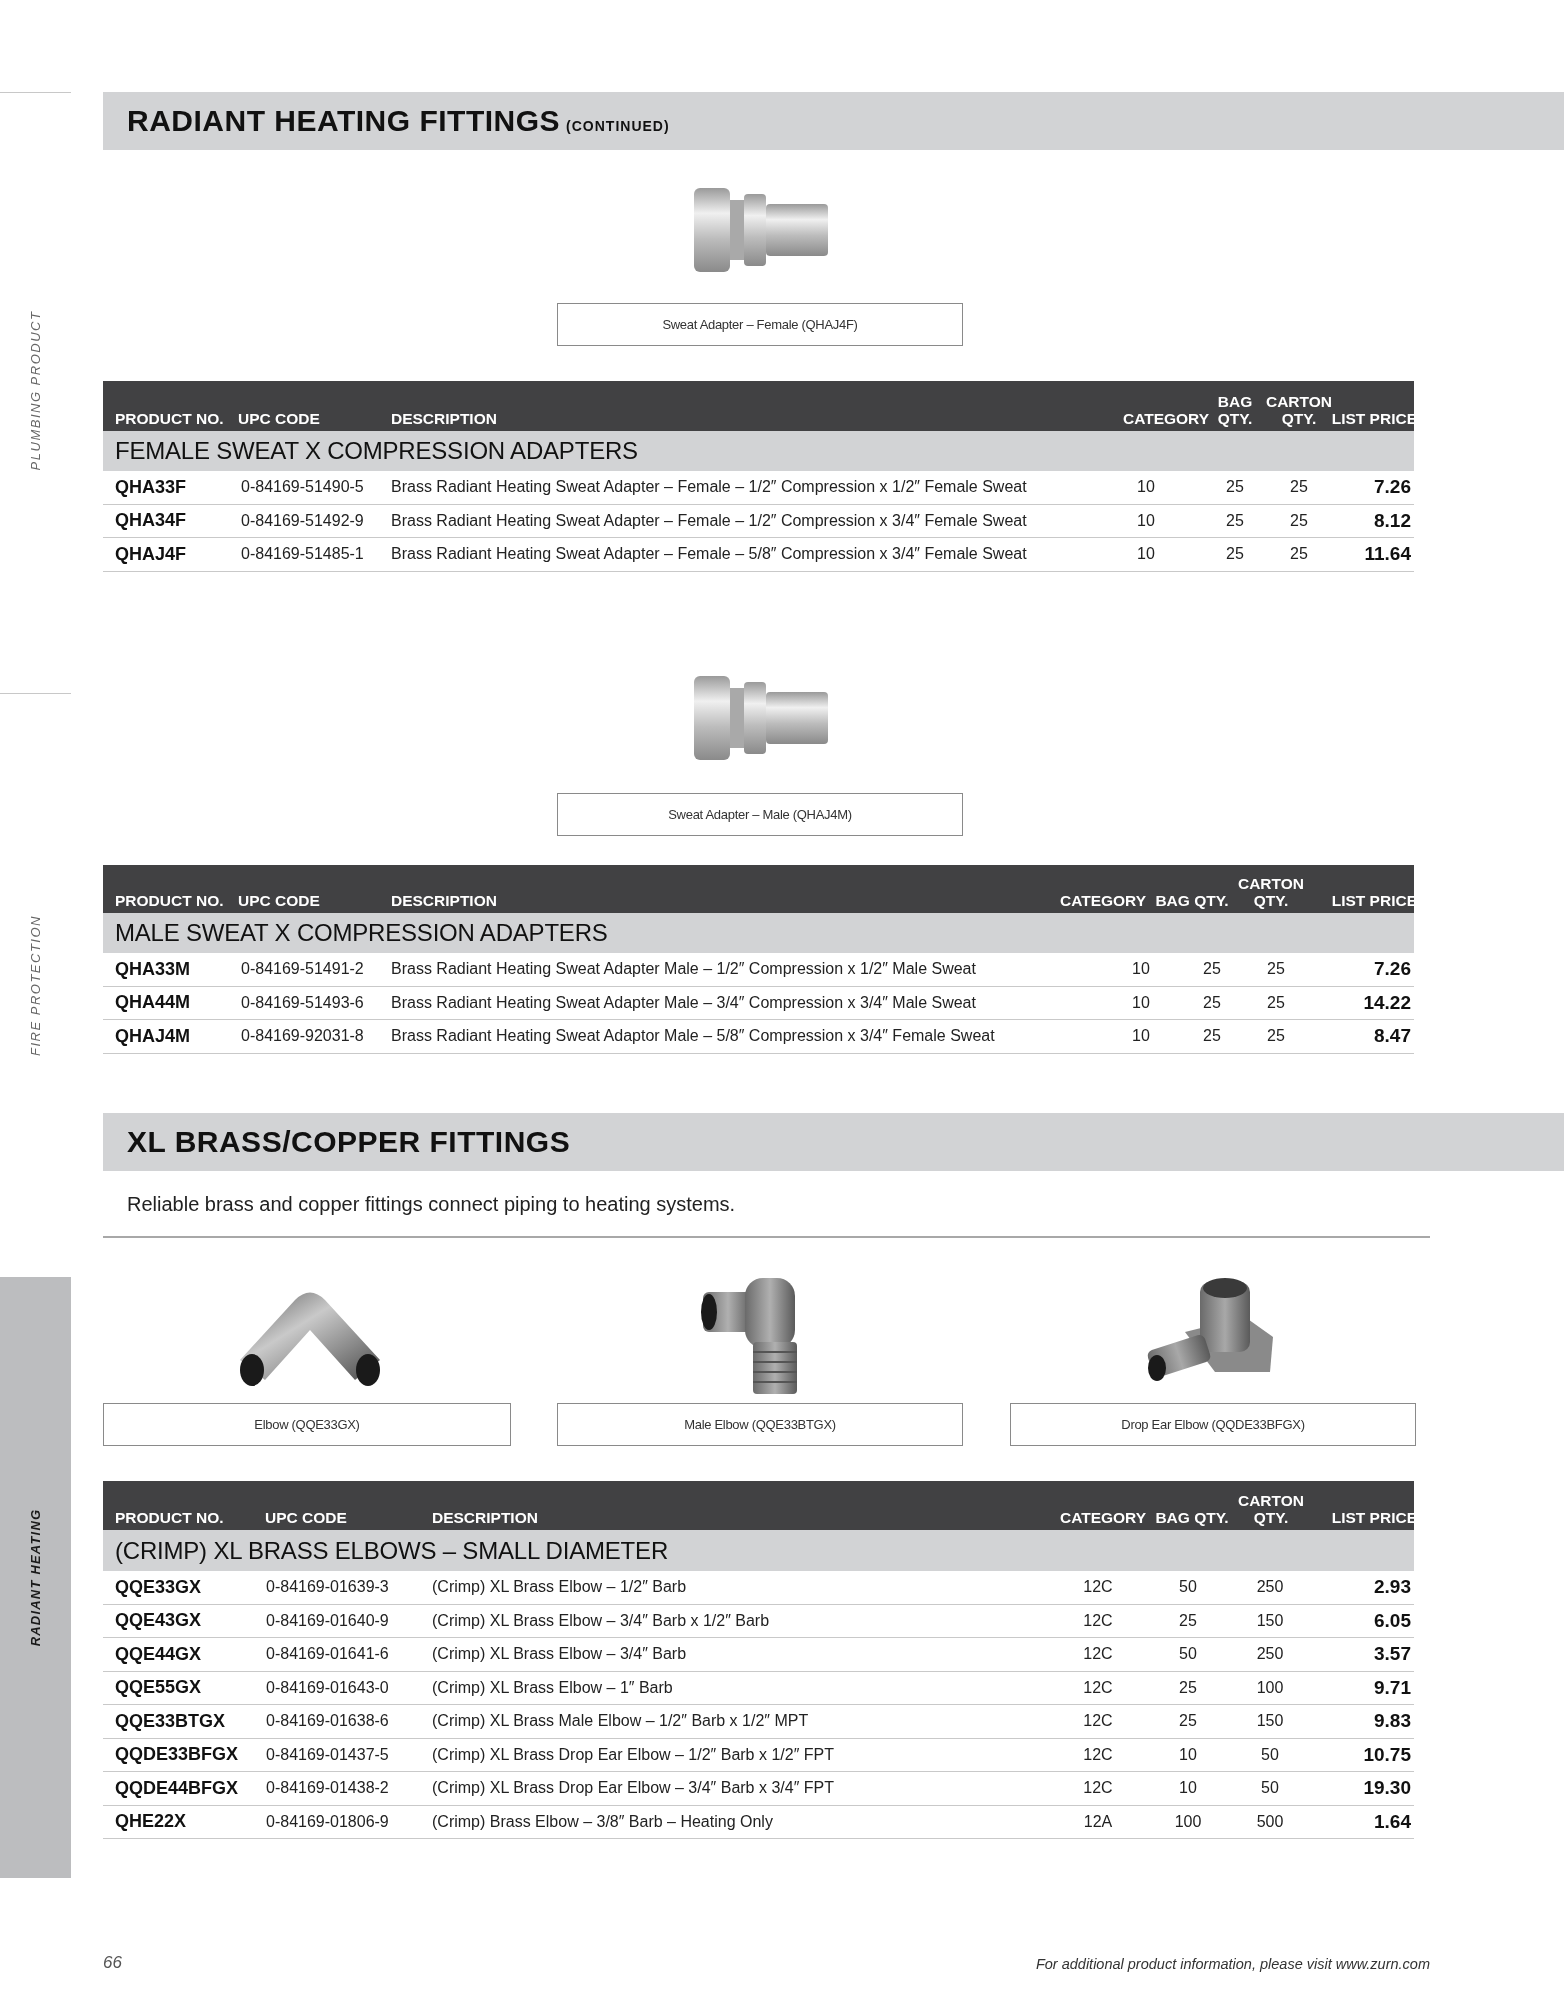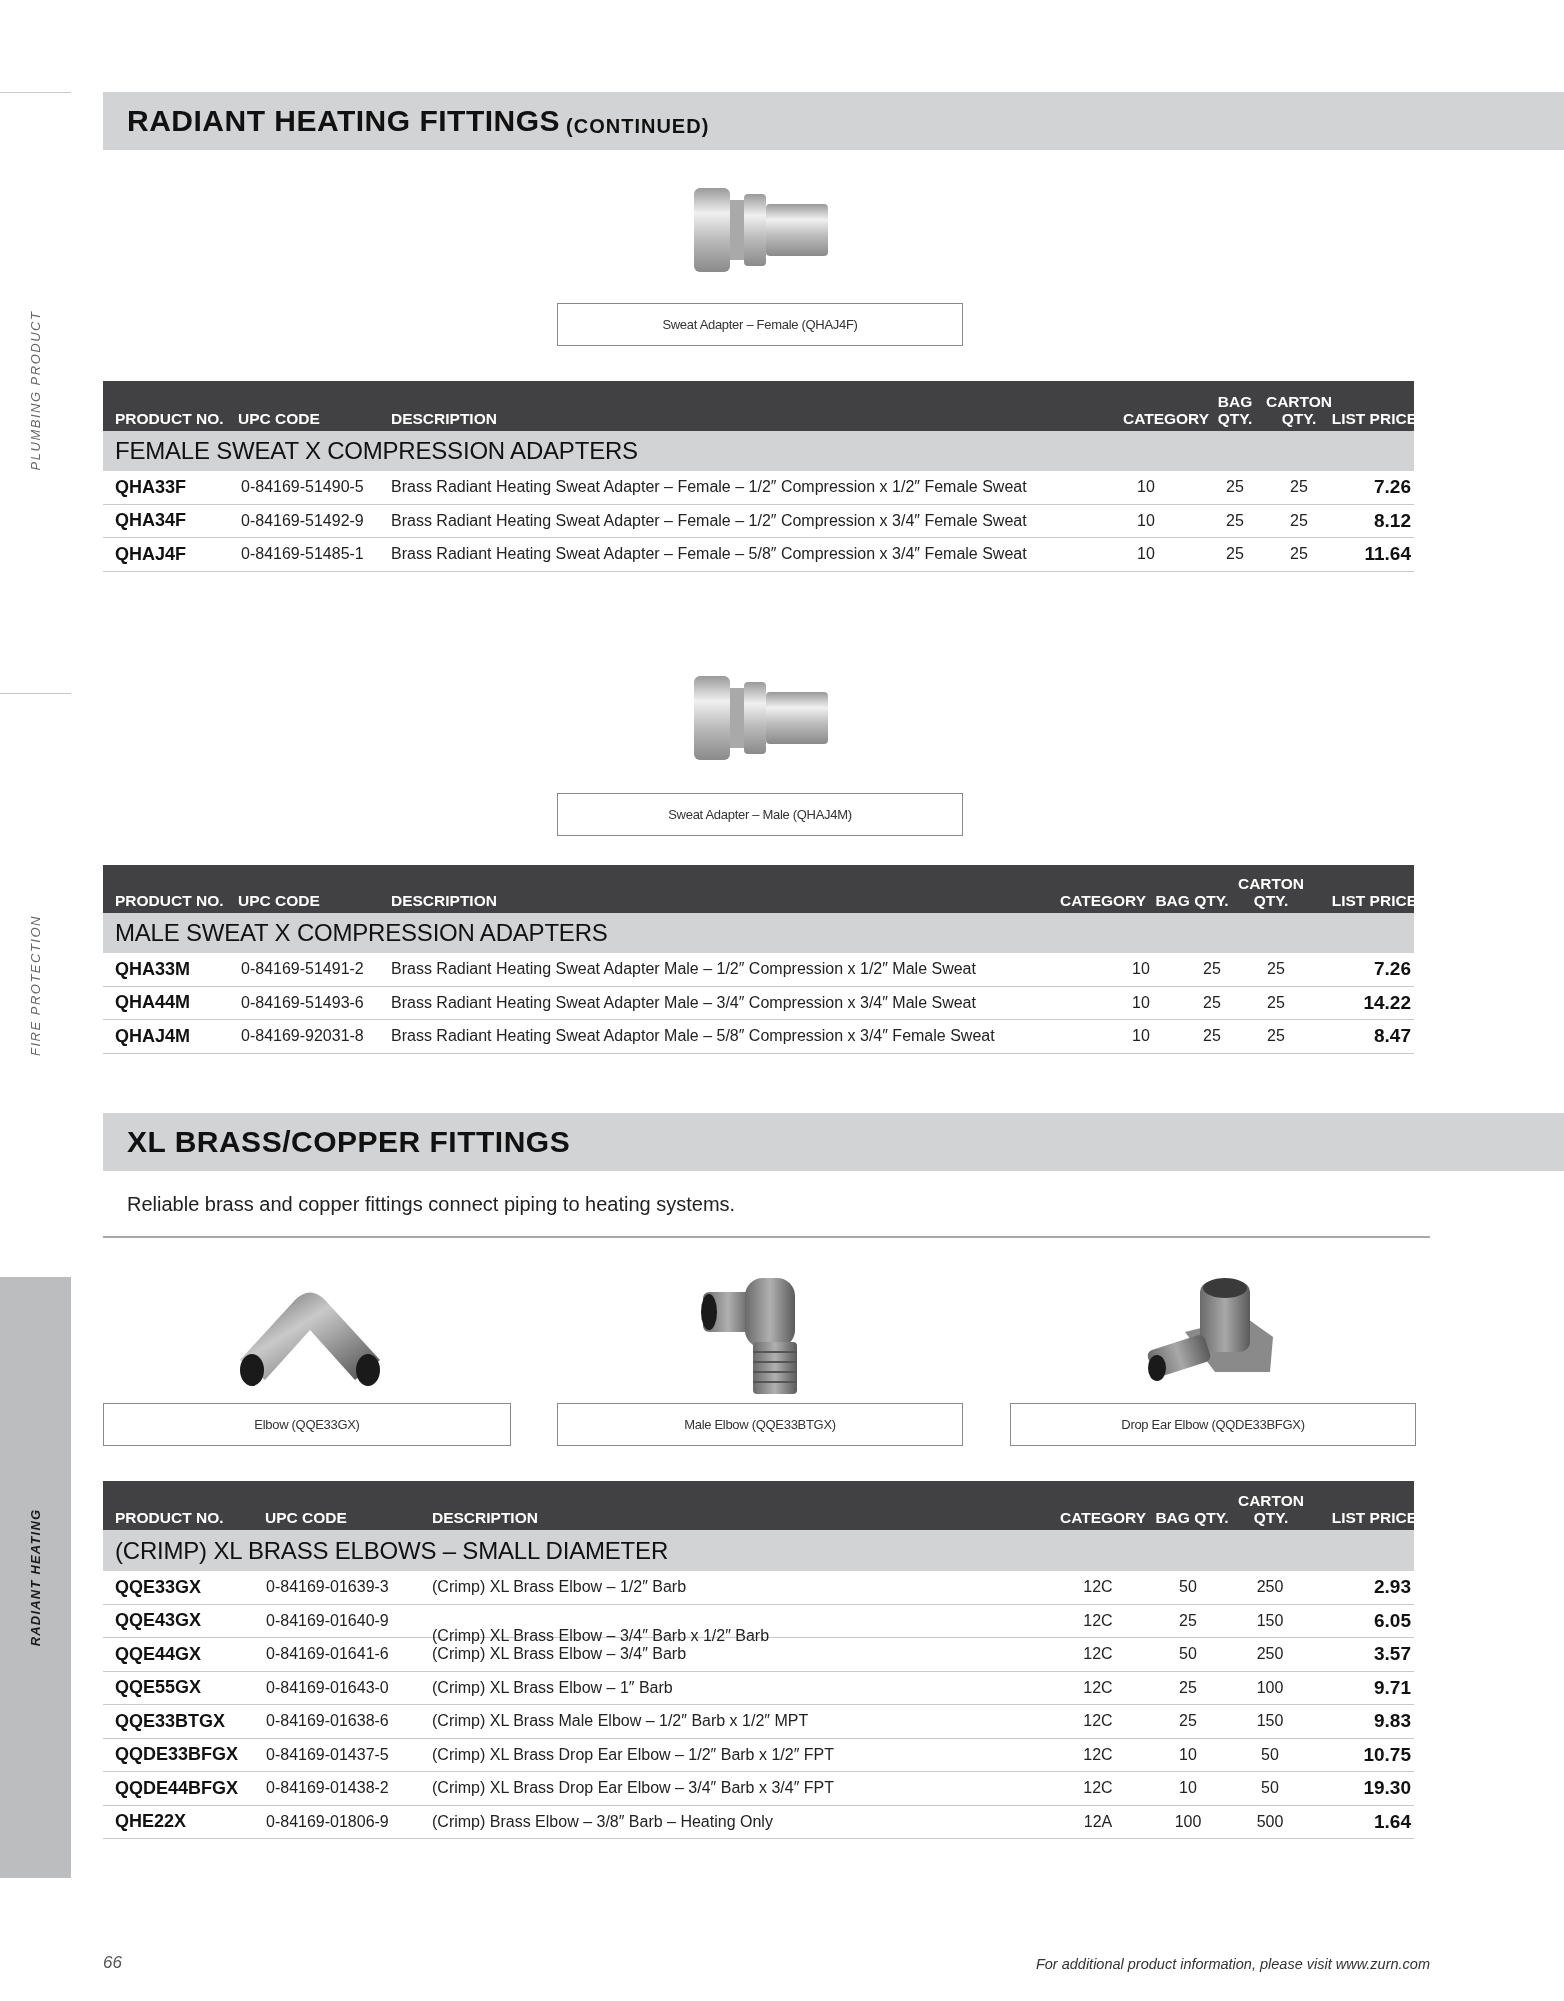--- a/index.html
+++ b/index.html
@@ -9,21 +9,21 @@
   
   .side-divider { position: absolute; left: 0; width: 71px; height: 1px; background: #c8c8c8; }
   .side-label { position: absolute; left: 0; width: 71px; display: flex; align-items: center; justify-content: center; }
   .side-label span { display: block; transform: rotate(-90deg); white-space: nowrap; font-style: italic; font-size: 13px; letter-spacing: 1.5px; color: #666; }
   .side-active { position: absolute; left: 0; top: 1277px; width: 71px; height: 601px; background: #bcbdbf; display: flex; align-items: center; justify-content: center; }
   .side-active span { display: block; transform: rotate(-90deg); white-space: nowrap; font-style: italic; font-weight: bold; font-size: 13px; letter-spacing: 1.2px; color: #1a1a1a; }
 
   
   .section-header { position: absolute; left: 103px; width: 1465px; height: 58px; background: #d2d3d5; display: flex; align-items: center; padding-left: 24px; }
   .section-title { font-weight: bold; font-size: 30px; letter-spacing: 0.5px; color: #111; }
-  .section-sub { font-weight: bold; font-size: 20px; letter-spacing: 1px; margin-left: 6px; margin-top: 10px; }
+  .section-sub { font-weight: bold; font-size: 14px; letter-spacing: 1px; margin-left: 6px; margin-top: 10px; }
 
   .section-desc { position: absolute; left: 127px; top: 1193px; font-size: 20px; color: #222; }
   .section-rule { position: absolute; left: 103px; top: 1236px; width: 1327px; height: 2px; background: #a8a8a8; }
 
   
   .product-img { position: absolute; }
   .caption-box { position: absolute; height: 43px; border: 1.5px solid #8a8a8a; background: #fff; display: flex; align-items: center; justify-content: center; font-size: 13px; color: #333; letter-spacing: -0.3px; }
 
   
   .ptable { position: absolute; left: 103px; width: 1311px; }
@@ -280,21 +280,21 @@
     <div class="cell" style="left:163px;">0-84169-01639-3</div>
     <div class="cell" style="left:329px;">(Crimp) XL Brass Elbow – 1/2″ Barb</div>
     <div class="cell center" style="left:970px;width:50px;">12C</div>
     <div class="cell center" style="left:1065px;width:40px;">50</div>
     <div class="cell center" style="left:1145px;width:44px;">250</div>
     <div class="cell price" style="left:1228px;width:80px;">2.93</div>
   </div>
   <div class="row">
     <div class="cell pn" style="left:12px;">QQE43GX</div>
     <div class="cell" style="left:163px;">0-84169-01640-9</div>
-    <div class="cell" style="left:329px;margin-top:15px;">(Crimp) XL Brass Elbow – 3/4″ Barb x 1/2″ Barb</div>
+    <div class="cell" style="left:329px;">(Crimp) XL Brass Elbow – 3/4″ Barb x 1/2″ Barb</div>
     <div class="cell center" style="left:970px;width:50px;">12C</div>
     <div class="cell center" style="left:1065px;width:40px;">25</div>
     <div class="cell center" style="left:1145px;width:44px;">150</div>
     <div class="cell price" style="left:1228px;width:80px;">6.05</div>
   </div>
   <div class="row">
     <div class="cell pn" style="left:12px;">QQE44GX</div>
     <div class="cell" style="left:163px;">0-84169-01641-6</div>
     <div class="cell" style="left:329px;">(Crimp) XL Brass Elbow – 3/4″ Barb</div>
     <div class="cell center" style="left:970px;width:50px;">12C</div>

